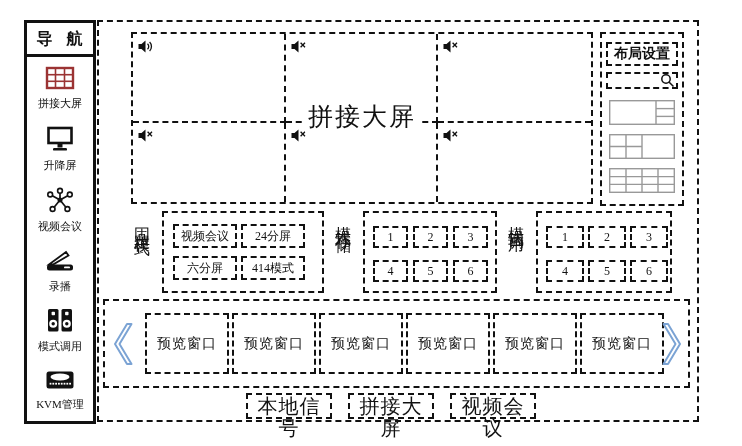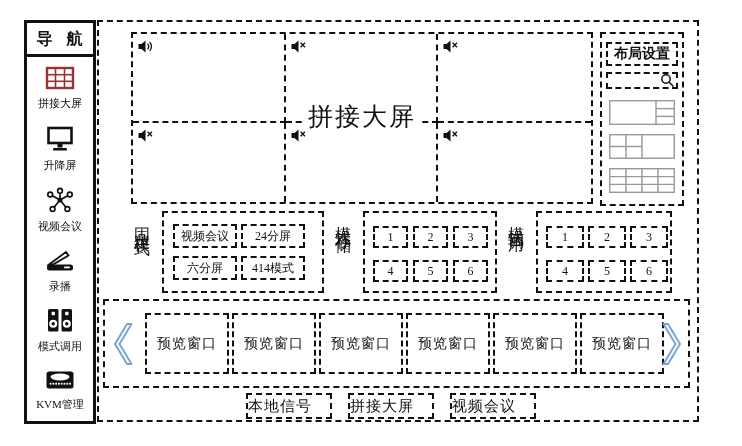--- a/index.html
+++ b/index.html
@@ -47,21 +47,21 @@
   
   .preview-strip{position:absolute;left:103px;top:299px;width:583px;height:85px;
                  border:2px dashed #111;text-decoration:underline;}
   .chevron{position:absolute;top:21px;line-height:0;cursor:pointer;}
   .chevron.left{left:7px;} .chevron.right{left:556px;}
   .preview-box{position:absolute;top:12px;width:80px;height:57px;border:2px dashed #111;
                display:flex;align-items:center;justify-content:center;font-size:14px;
                letter-spacing:1px;cursor:pointer;background:#fff;}
   
   .bottom-tab{position:absolute;top:393px;height:22px;width:82px;border:2px dashed #111;
-              background:#fff;line-height:22px;font-size:15px;
+              background:#fff;text-align:center;line-height:22px;font-size:20px;
               letter-spacing:1px;cursor:pointer;z-index:5;}
 </style>
 </head>
 <body>
 
 <div id="app">
 
   <div class="sidebar">
     <div class="sidebar-title">导 航</div>
     <div class="side-items">

